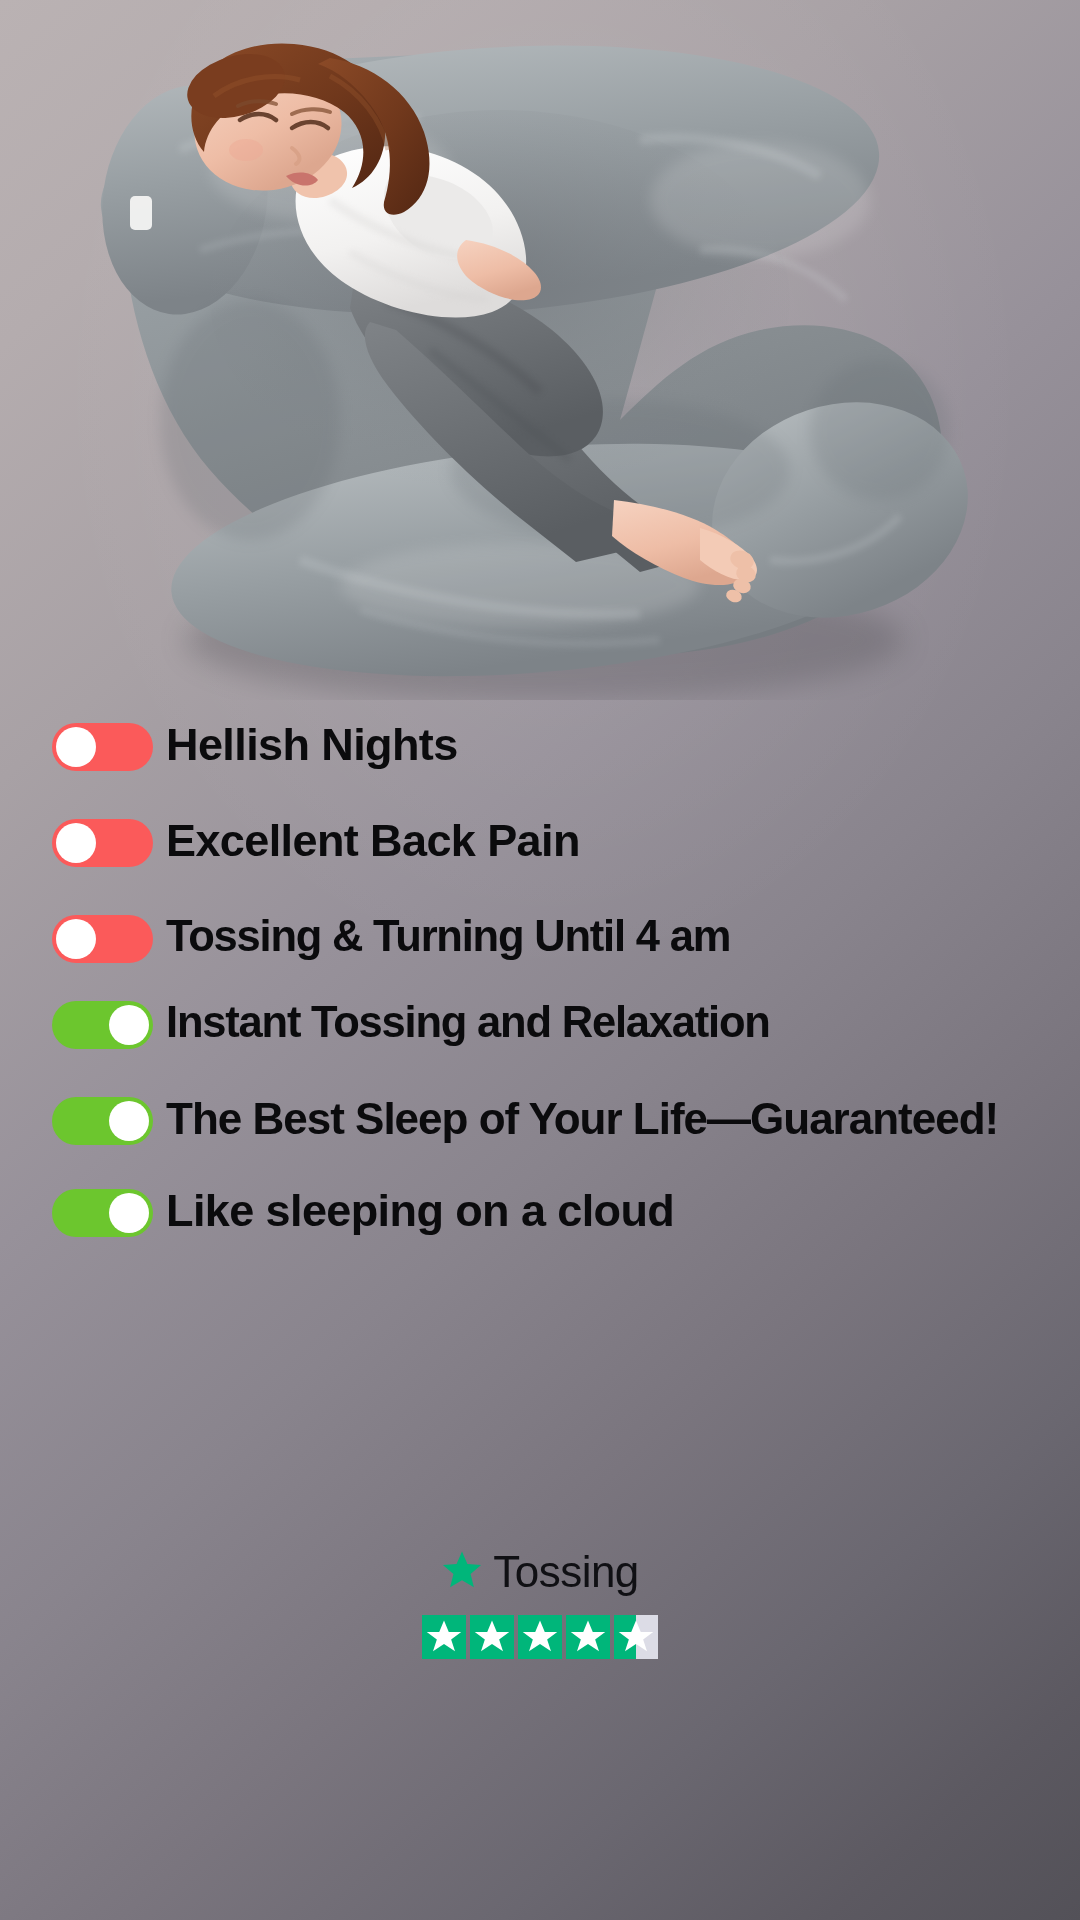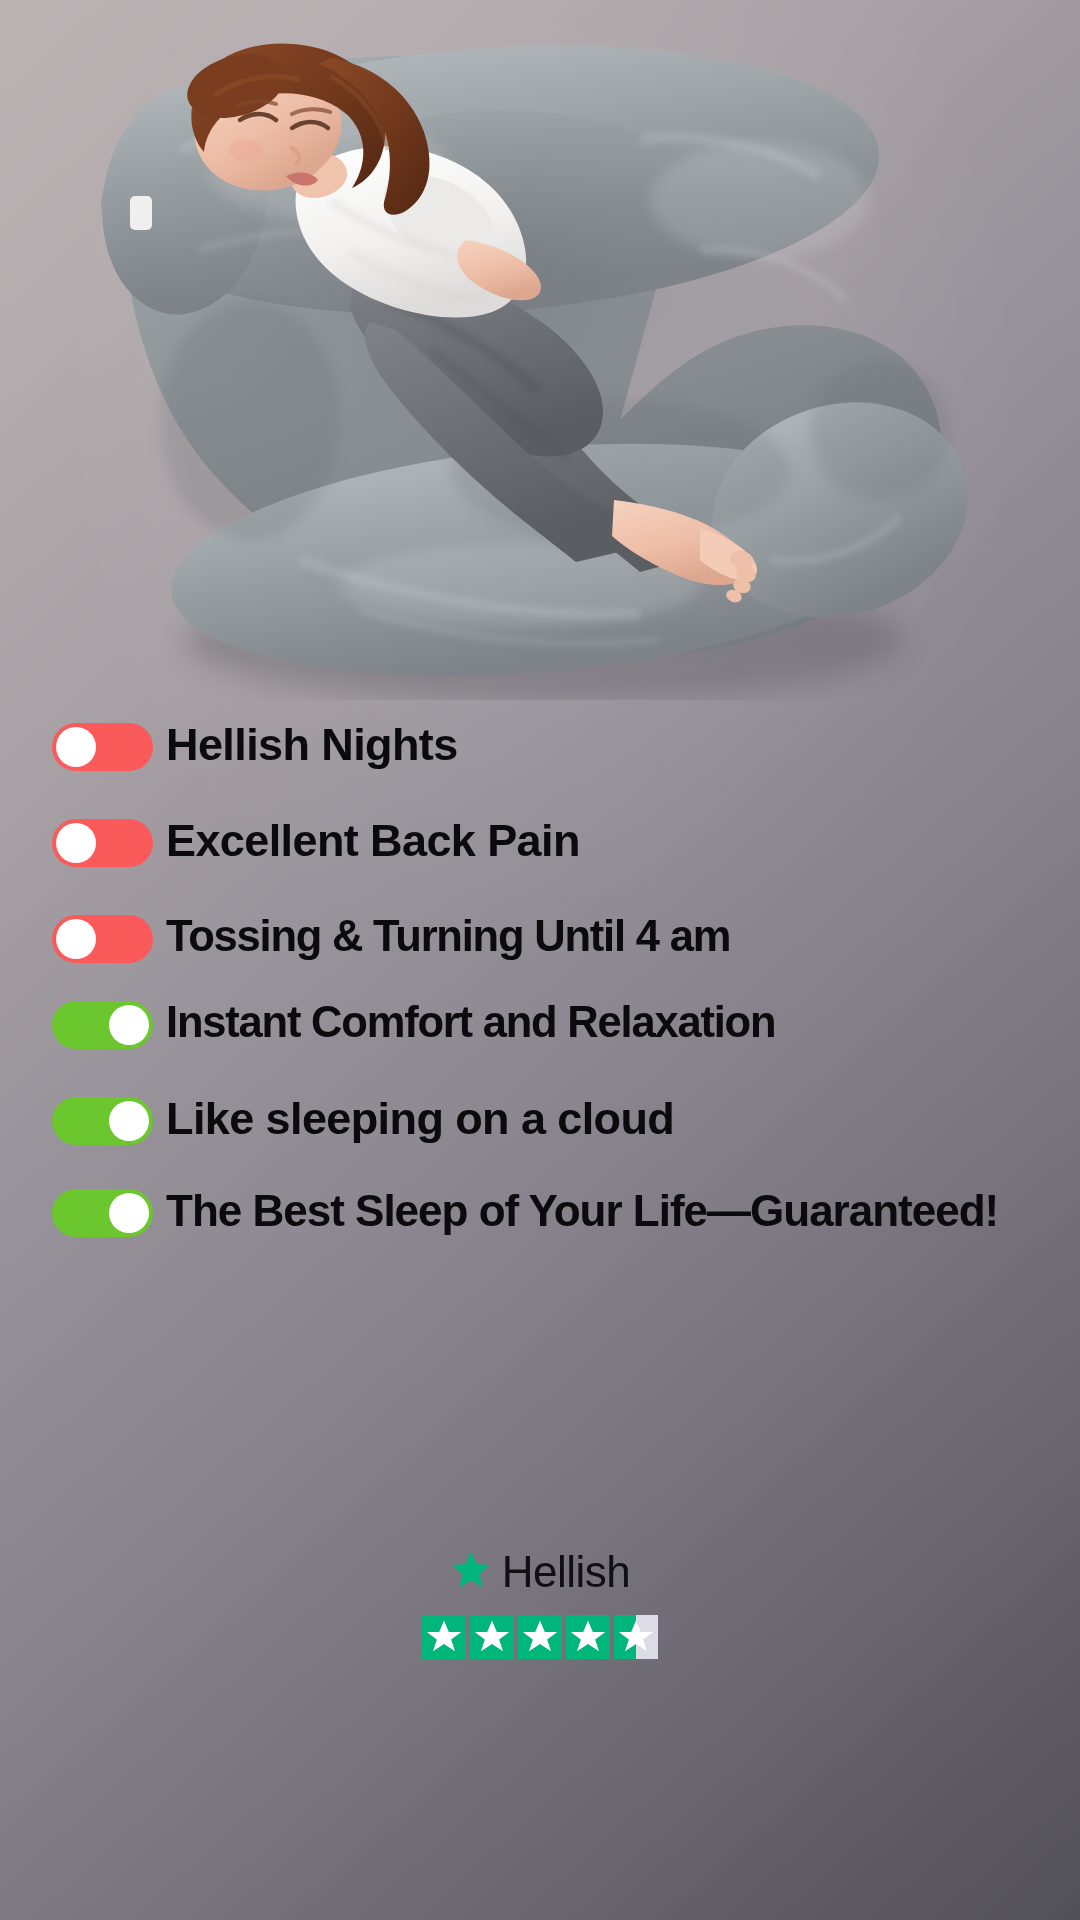--- a/index.html
+++ b/index.html
@@ -347,52 +347,52 @@
     </div>
     <div class="flabel">Tossing &amp; Turning Until 4 am</div>
   </div>
 
   <div class="feature tight">
     <div class="tgl-wrap">
       <div class="toggle on">
         <span class="knob"></span>
       </div>
     </div>
-    <div class="flabel">Instant Comfort and Relaxation</div>
+    <div class="flabel">Instant Tossing and Relaxation</div>
+  </div>
+
+  <div class="feature tight2">
+    <div class="tgl-wrap">
+      <div class="toggle on">
+        <span class="knob"></span>
+      </div>
+    </div>
+    <div class="flabel">The Best Sleep of Your Life—Guaranteed!</div>
   </div>
 
   <div class="feature">
     <div class="tgl-wrap">
       <div class="toggle on">
         <span class="knob"></span>
       </div>
     </div>
     <div class="flabel">Like sleeping on a cloud</div>
-  </div>
-
-  <div class="feature tight2">
-    <div class="tgl-wrap">
-      <div class="toggle on">
-        <span class="knob"></span>
-      </div>
-    </div>
-    <div class="flabel">The Best Sleep of Your Life—Guaranteed!</div>
   </div>
 
 </div>
 
 <div id="trust">
 
   <div id="brand">
     <span class="bstar">
       <svg width="42" height="42" viewBox="0 0 24 24" aria-hidden="true">
         <polygon points="12,1.4 15.1,8.6 22.9,9.2 16.9,14.3 18.8,21.9 12,17.8 5.2,21.9 7.1,14.3 1.1,9.2 8.9,8.6" fill="#00b67a"></polygon>
       </svg>
     </span>
-    <span class="bname">Hellish</span>
+    <span class="bname">Tossing</span>
   </div>
 
   <div id="stars">
     <span class="sbox">
       <svg width="44" height="44" viewBox="0 0 24 24" aria-hidden="true">
         <rect x="0" y="0" width="24" height="24" fill="#00b67a"></rect>
         <polygon points="12,3.0 14.6,9.3 21.4,9.3 15.9,13.3 18.0,19.8 12,15.8 6.0,19.8 8.1,13.3 2.6,9.3 9.4,9.3" fill="#ffffff"></polygon>
       </svg>
     </span>
     <span class="sbox">

